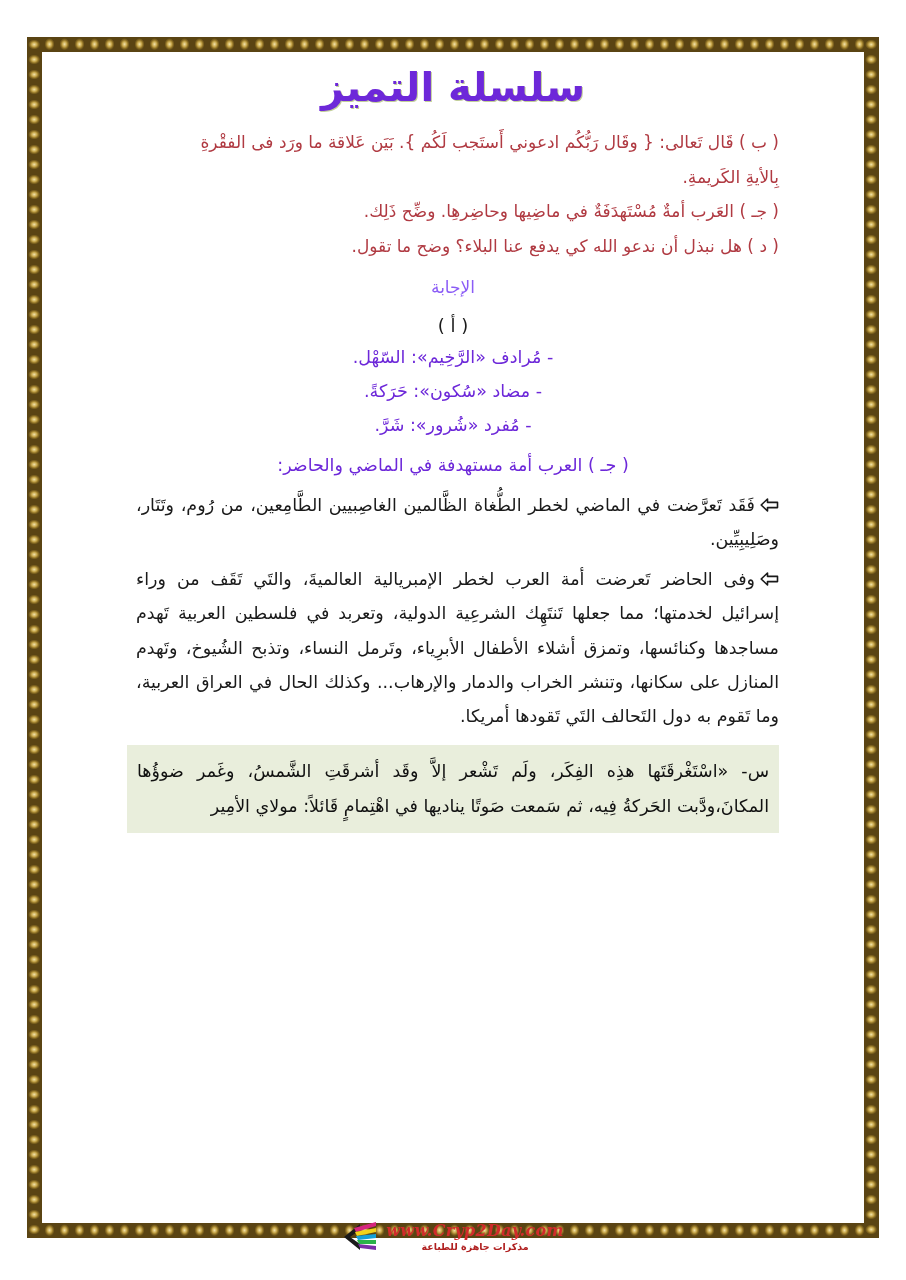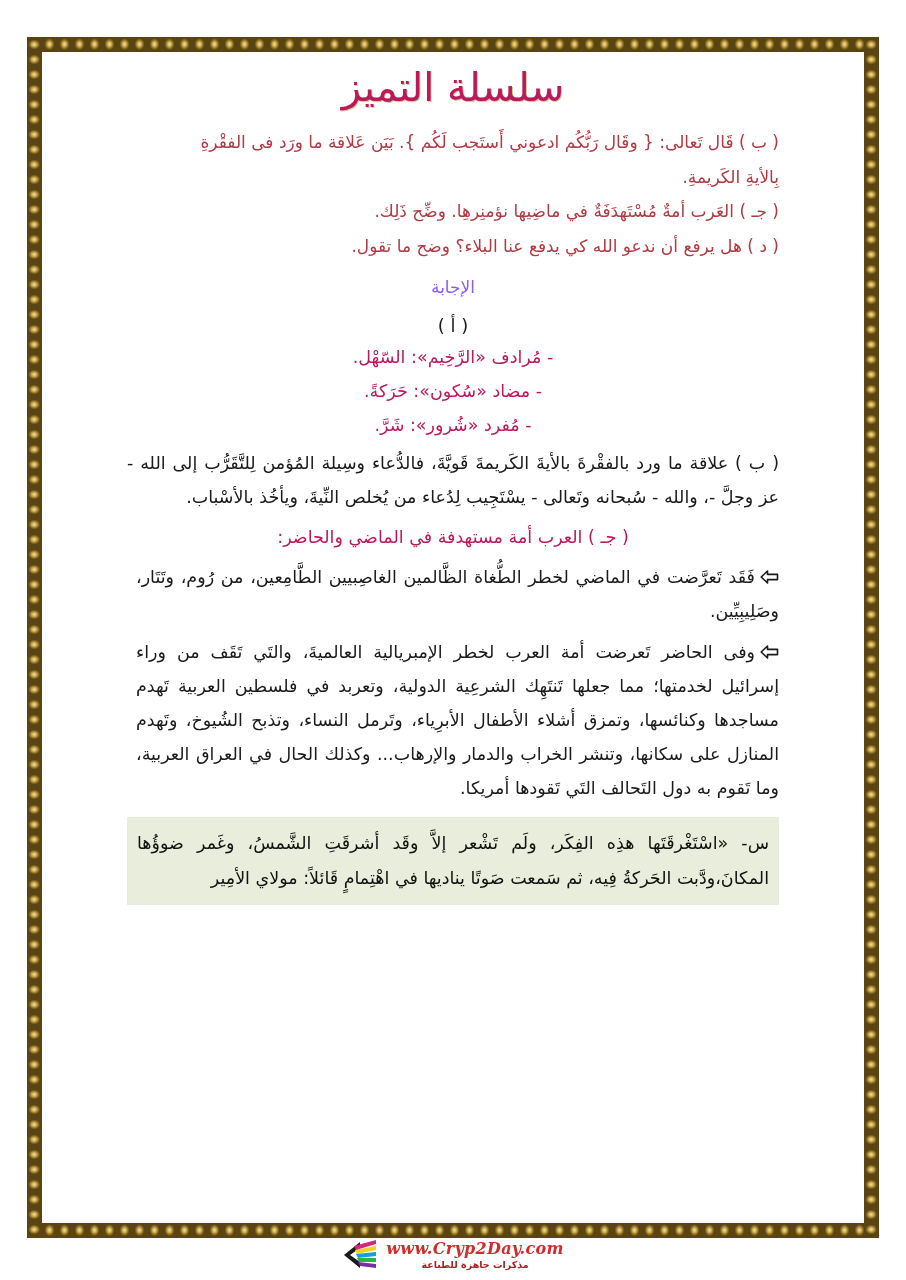--- a/index.html
+++ b/index.html
@@ -49,24 +49,24 @@
   #content {
     position: absolute;
     left: 15px; right: 15px; top: 15px; bottom: 15px;
     background: #fff;
     padding: 4px 85px 0 85px;
   }
 
   
   #doc-title {
     text-align: center;
-    color: #be185d;
+    color: #6d28d9;
     font-family: "DejaVu Sans", "Liberation Sans", sans-serif;
     font-size: 40px;
-    font-weight: 400;
+    font-weight: 700;
     letter-spacing: 4px;
     line-height: 1.15;
     margin: 8px 0 16px 0;
     text-shadow: 1px 1px 0 #c3cf9a;
     direction: rtl;
   }
 
   
   .blk {
     direction: rtl;
@@ -97,21 +97,21 @@
     font-size: 18px;
     color: #1a1a1a;
     margin: 4px 0 4px 0;
   }
 
   .item-line {
     direction: rtl;
     text-align: center;
     font-size: 17.5px;
     line-height: 1.95;
-    color: #be185d;
+    color: #6d28d9;
     margin: 0;
   }
 
   .para {
     direction: rtl;
     text-align: justify;
     text-align-last: right;
     font-size: 17.5px;
     line-height: 1.95;
     color: #1a1a1a;
@@ -146,21 +146,21 @@
     text-align-last: right;
     font-size: 17.5px;
     line-height: 2.0;
     color: #111;
   }
 
   
   #footer-logo {
     position: absolute;
     left: 0; right: 0;
-    bottom: 2px;
+    bottom: 20px;
     height: 46px;
     display: flex;
     flex-direction: row;
     align-items: center;
     justify-content: center;
     gap: 6px;
     direction: ltr;
   }
   #logo-mark { width: 38px; height: 34px; flex: 0 0 auto; }
   #logo-text-wrap {
@@ -193,34 +193,33 @@
   <div class="bead-edge bead-v left"></div>
   <div class="bead-edge bead-v right"></div>
 
   <div id="content">
 
     <h1 id="doc-title">سلسلة التميز</h1>
 
     <div>
       <p class="blk red line-left-end">( ب ) قَال تَعالى: { وقَال رَبُّكُم ادعوني أَستَجب لَكُم }. بَيَن عَلاقة ما ورَد فى الفقْرةِ</p>
       <p class="blk red line-right">بِالأيةِ الكَريمةِ.</p>
-      <p class="blk red line-right">( جـ ) العَرب أمةٌ مُسْتَهدَفَةٌ في ماضِيها نؤمنِرهِا. وضِّح ذَلِك.</p>
-      <p class="blk red line-right">( د ) هل يرفع أن ندعو الله كي يدفع عنا البلاء؟ وضح ما تقول.</p>
+      <p class="blk red line-right">( جـ ) العَرب أمةٌ مُسْتَهدَفَةٌ في ماضِيها وحاضِرهِا. وضِّح ذَلِك.</p>
+      <p class="blk red line-right">( د ) هل نبذل أن ندعو الله كي يدفع عنا البلاء؟ وضح ما تقول.</p>
     </div>
 
     <div id="answer-heading">الإجابة</div>
 
     <div>
       <div class="sec-label">( أ )</div>
       <p class="item-line">- مُرادف «الرَّخِيم»: السّهْل.</p>
       <p class="item-line">- مضاد «سُكون»: حَرَكةً.</p>
       <p class="item-line">- مُفرد «شُرور»: شَرَّ.</p>
     </div>
 
-    <p class="para tail-right">( ب ) علاقة ما ورد بالفقْرةَ بالأيةَ الكَريمةَ قَويَّةَ، فالدُّعاء وسِيلة المُؤمن لِلتَّقَرُّب إلى الله - عز وجلَّ -، والله - سُبحانه وتَعالى - يسْتَجِيب لِدُعاء من يُخلص النِّيةَ، ويأخُذ بالأسْباب.</p>
 
     <div>
       <p class="item-line" style="text-align:center;margin-top:6px;">( جـ ) العرب أمة مستهدفة في الماضي والحاضر:</p>
 
       <div class="bullet-row">
         <span class="arrow-icon">
           <svg viewBox="0 0 19 14" width="19" height="14" aria-hidden="true">
             <path d="M7.5 1 L1.2 7 L7.5 13 L7.5 9.6 L17.5 9.6 L17.5 4.4 L7.5 4.4 Z" fill="none" stroke="#1a1a1a" stroke-width="1.6" stroke-linejoin="round"></path>
           </svg>
         </span><span>فَقَد تَعرَّضت في الماضي لخطر الطُّغاة الظَّالمين الغاصِبيين الطَّامِعين، من رُوم، وتَتَار، وصَلِيبِيِّين.</span>

